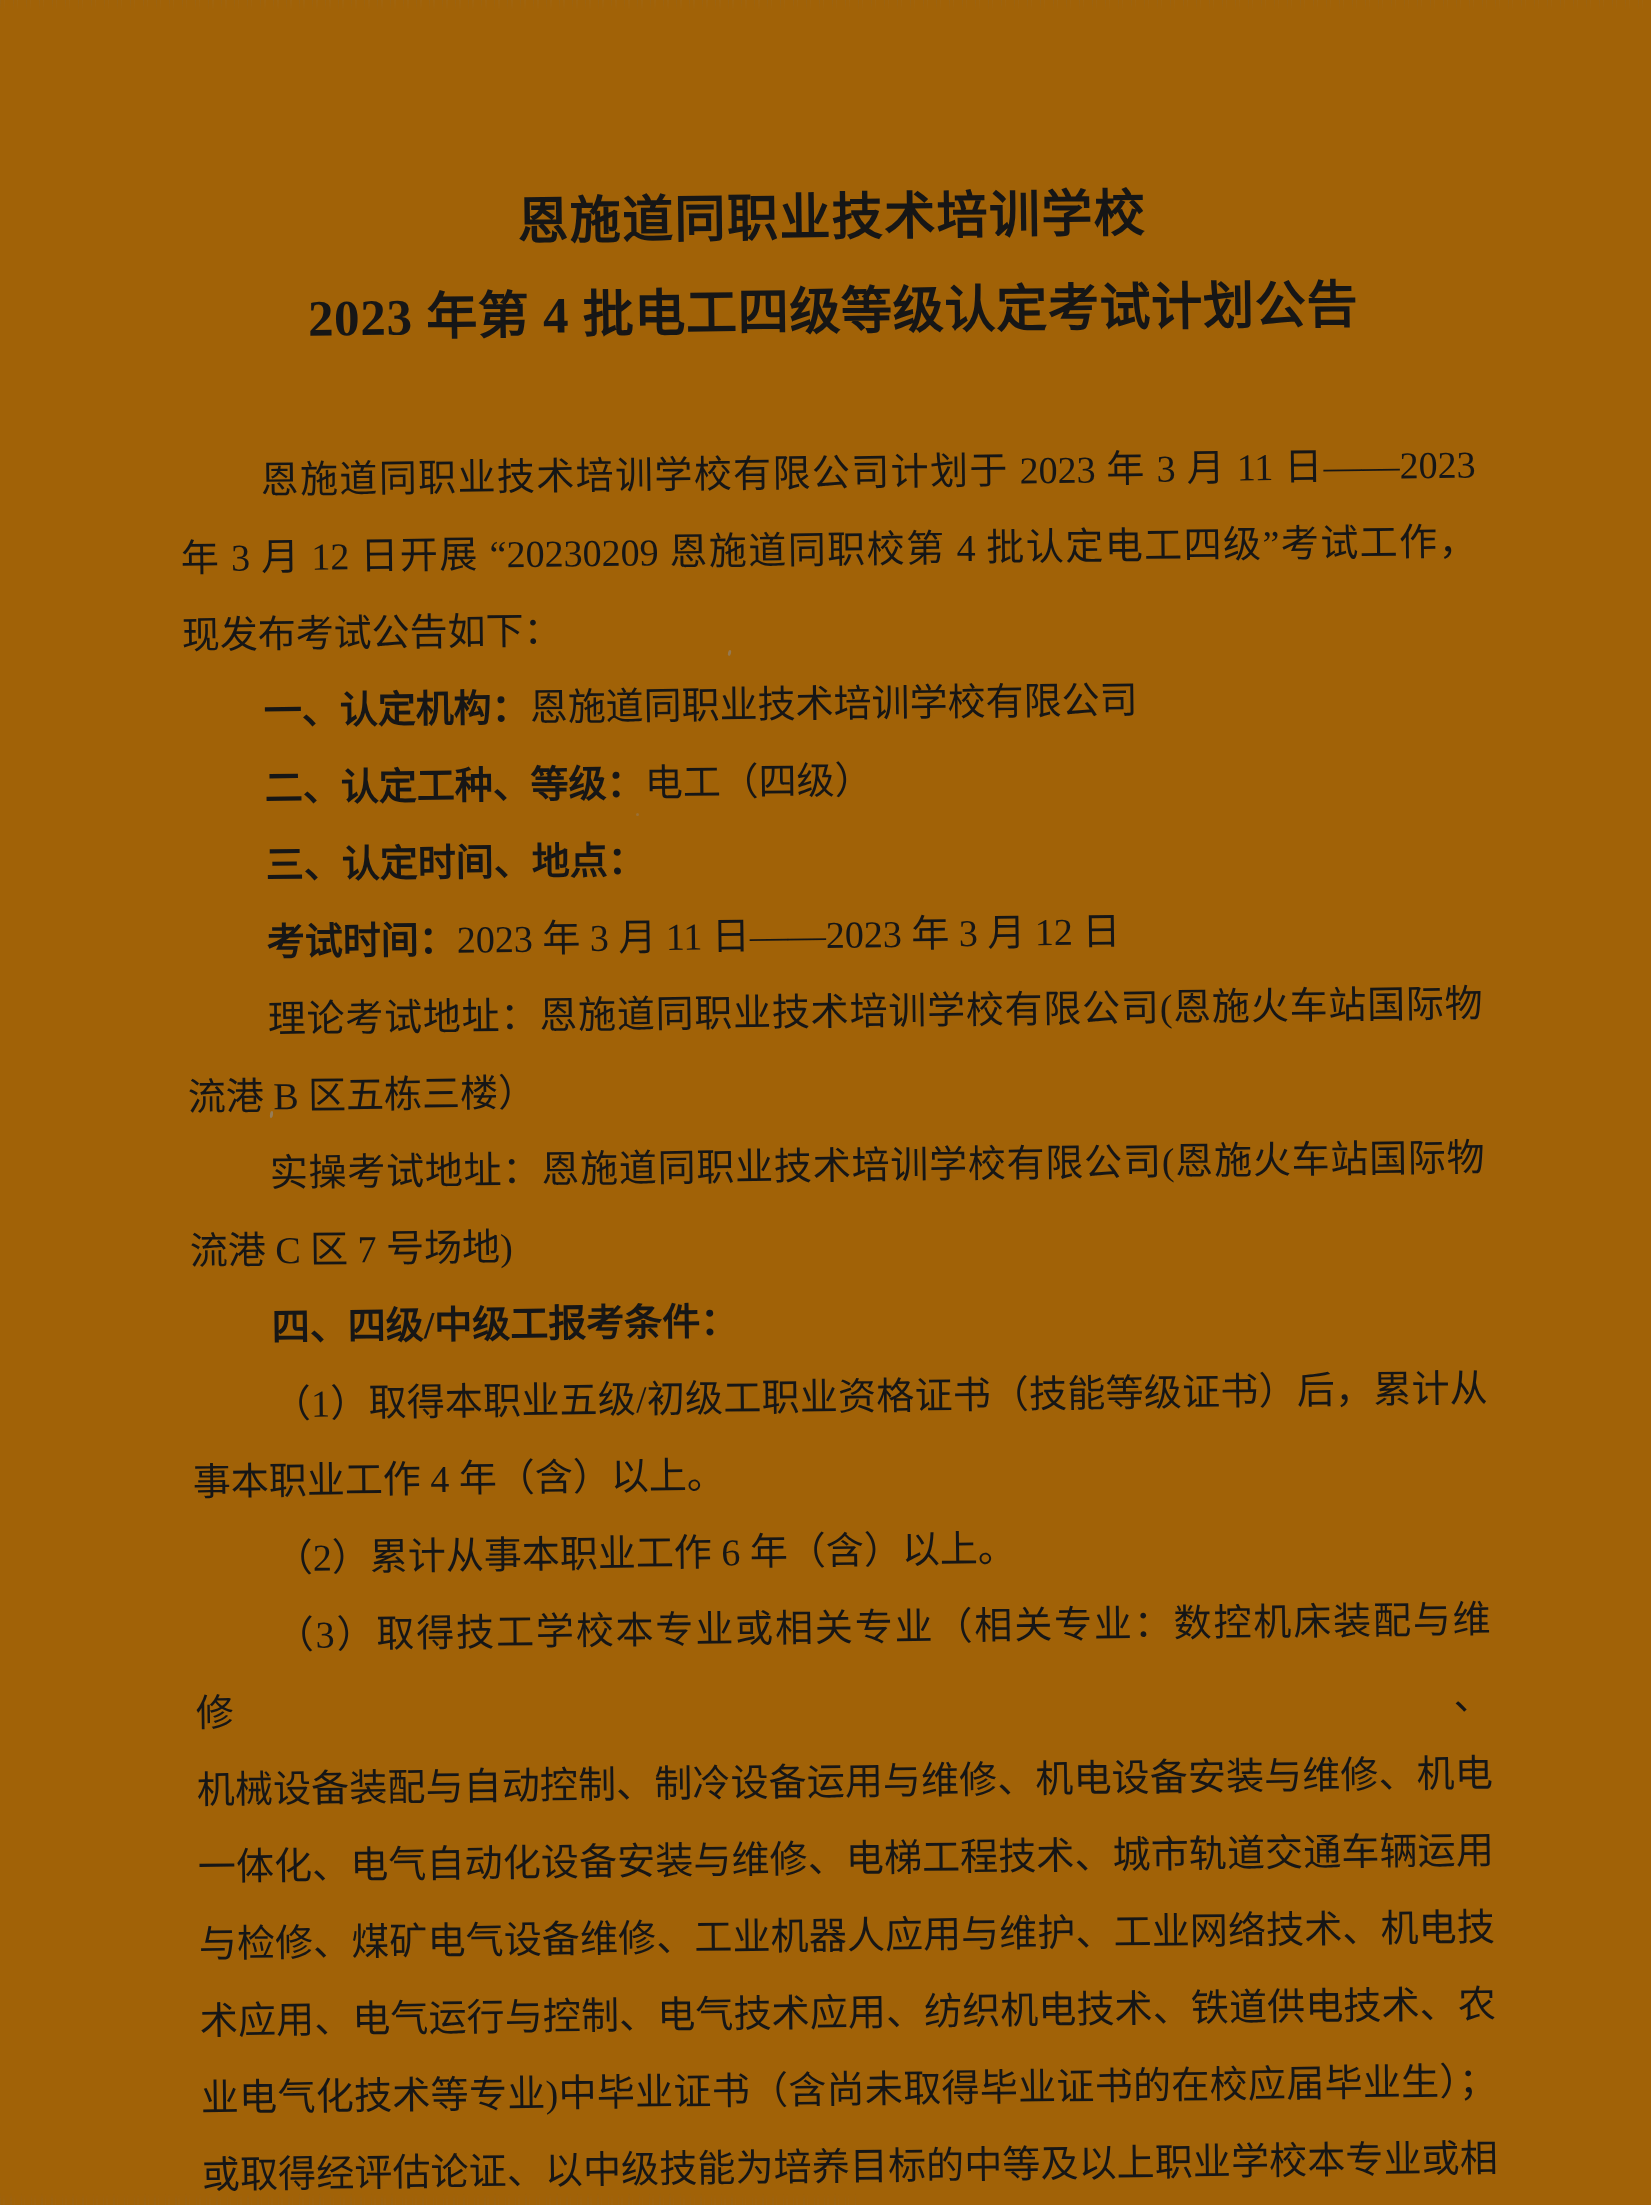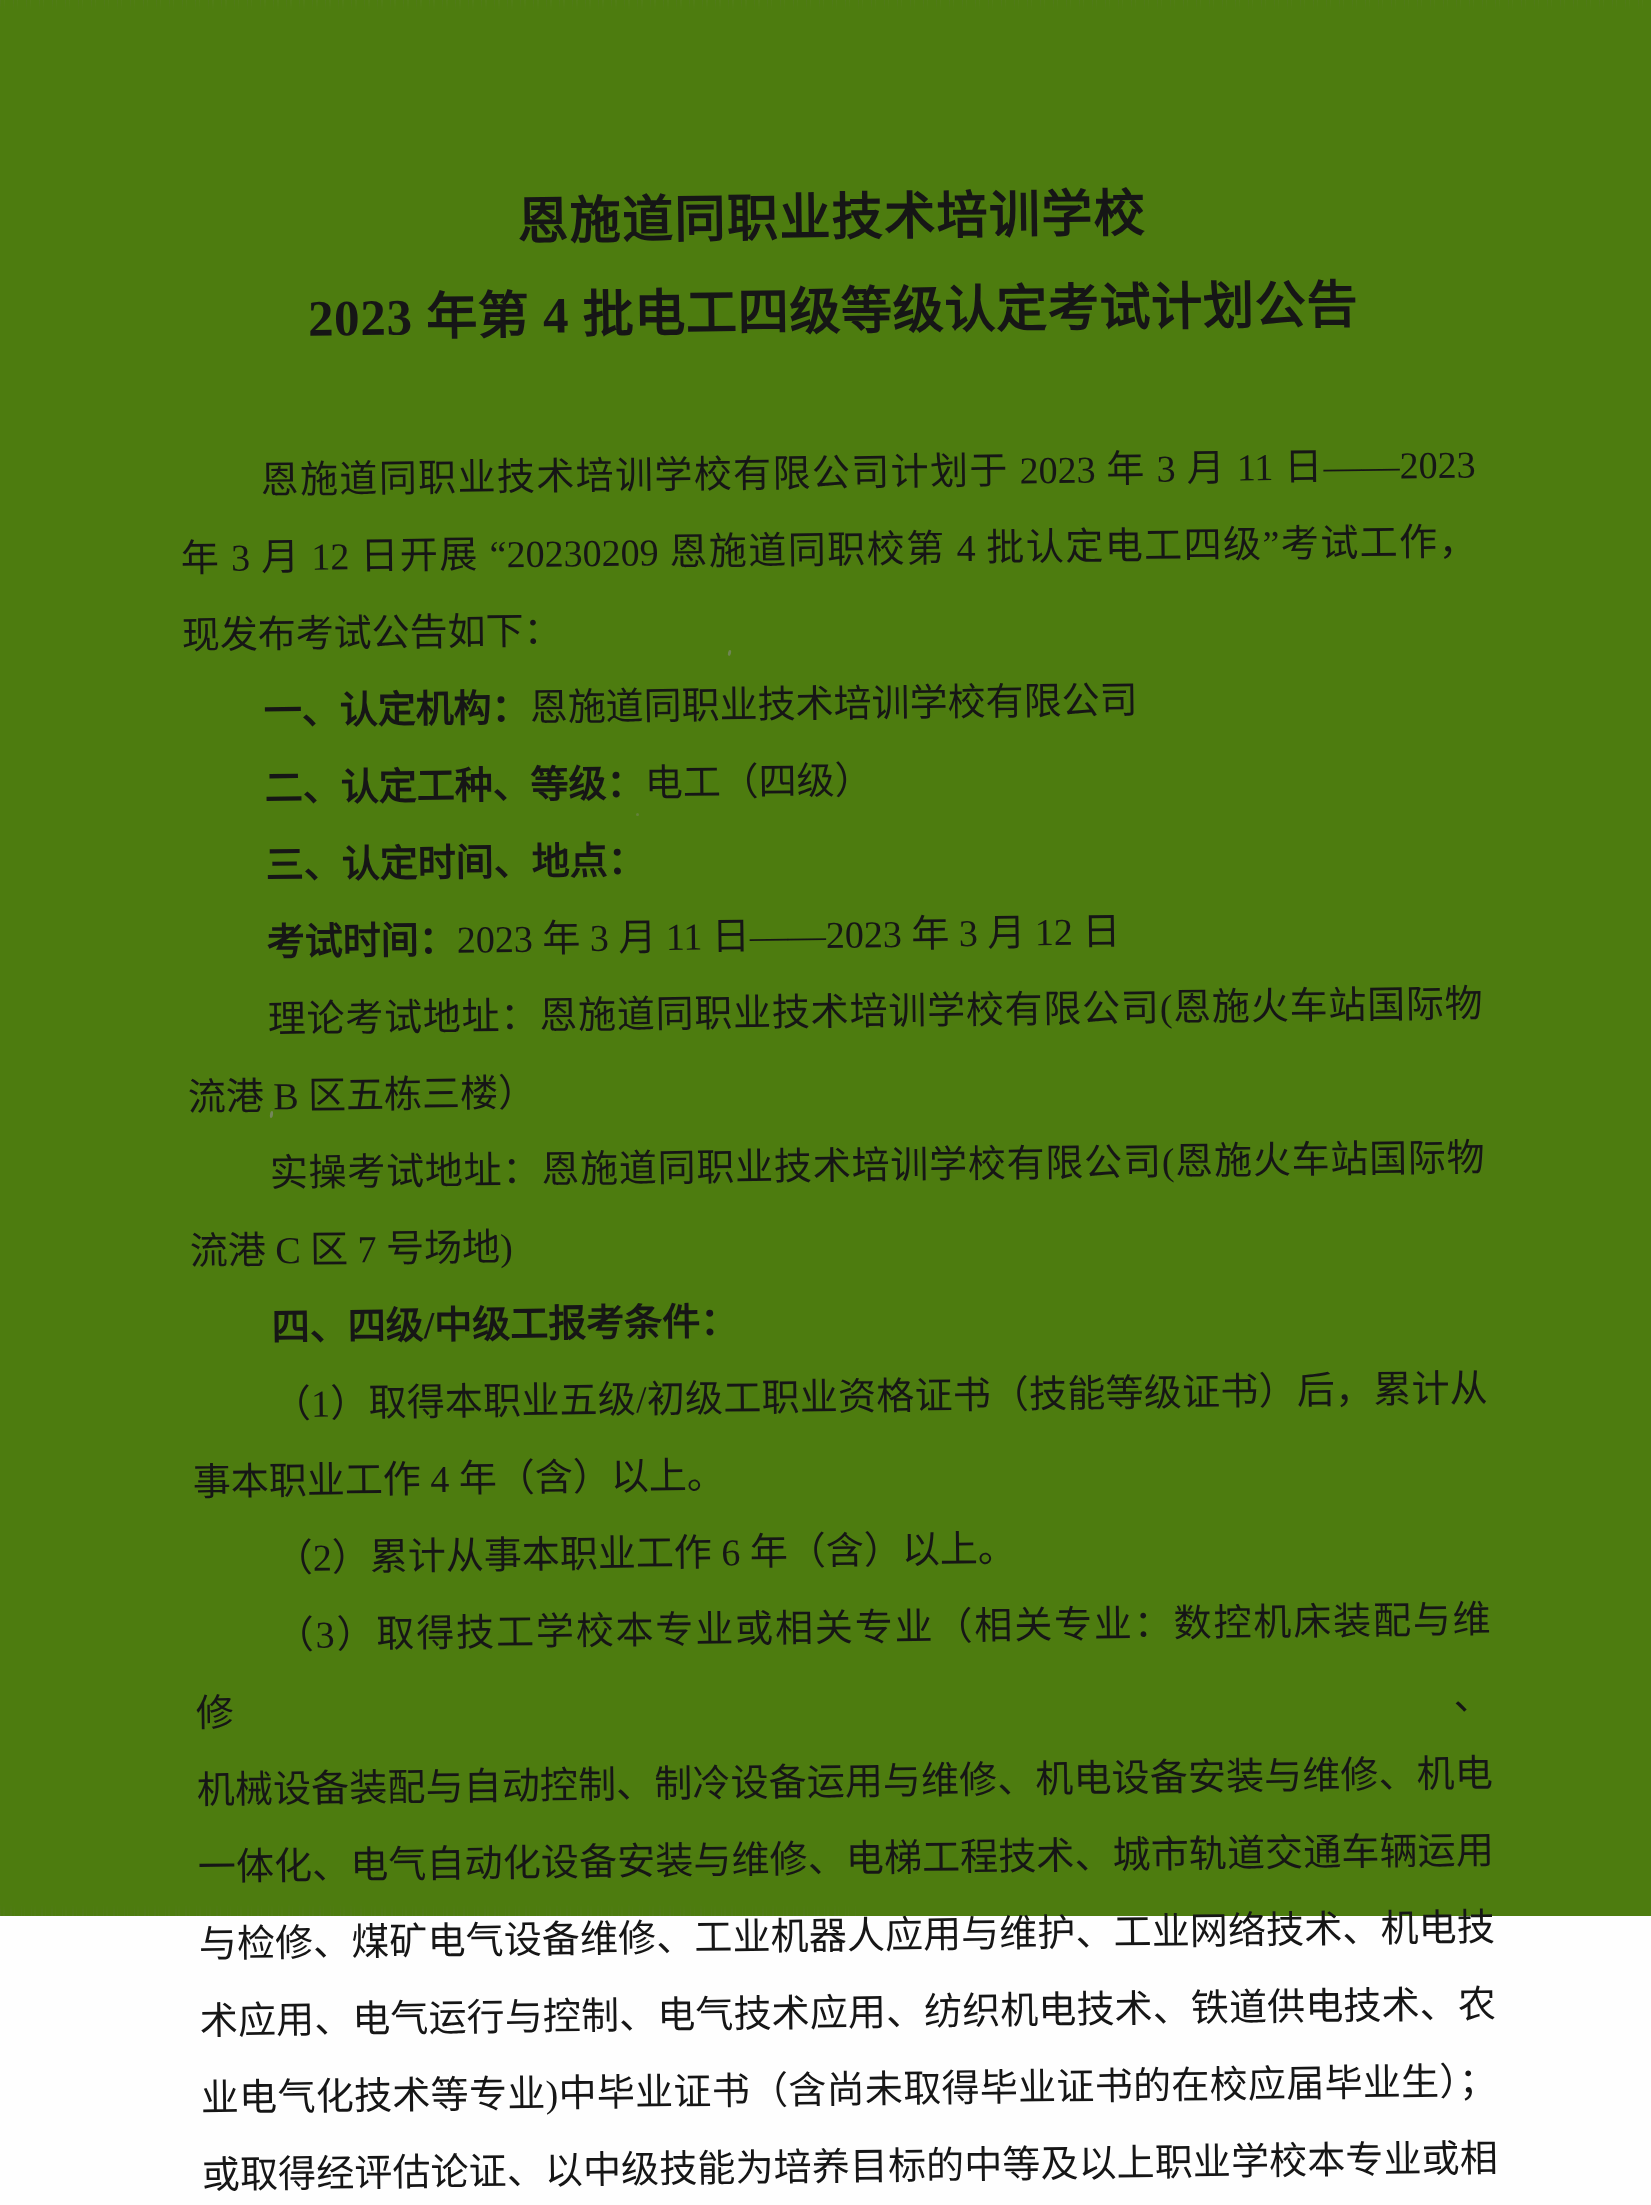--- a/index.html
+++ b/index.html
@@ -7,22 +7,22 @@
     padding: 0;
     width: 1651px;
     height: 2205px;
     background: #fefefe;
     overflow: hidden;
     font-family: "Liberation Serif", "DejaVu Serif", serif;
   }
   .page {
     position: relative;
     width: 1651px;
-    height: 1916px;
-    background: #4d7c0f;
+    height: 2205px;
+    background: #a16207;
   }
   
   .sheet {
     position: absolute;
     left: 0; top: 0;
     width: 1651px;
     height: 2205px;
     transform: rotate(-0.75deg);
     transform-origin: 50% 40%;
     color: #161616;

